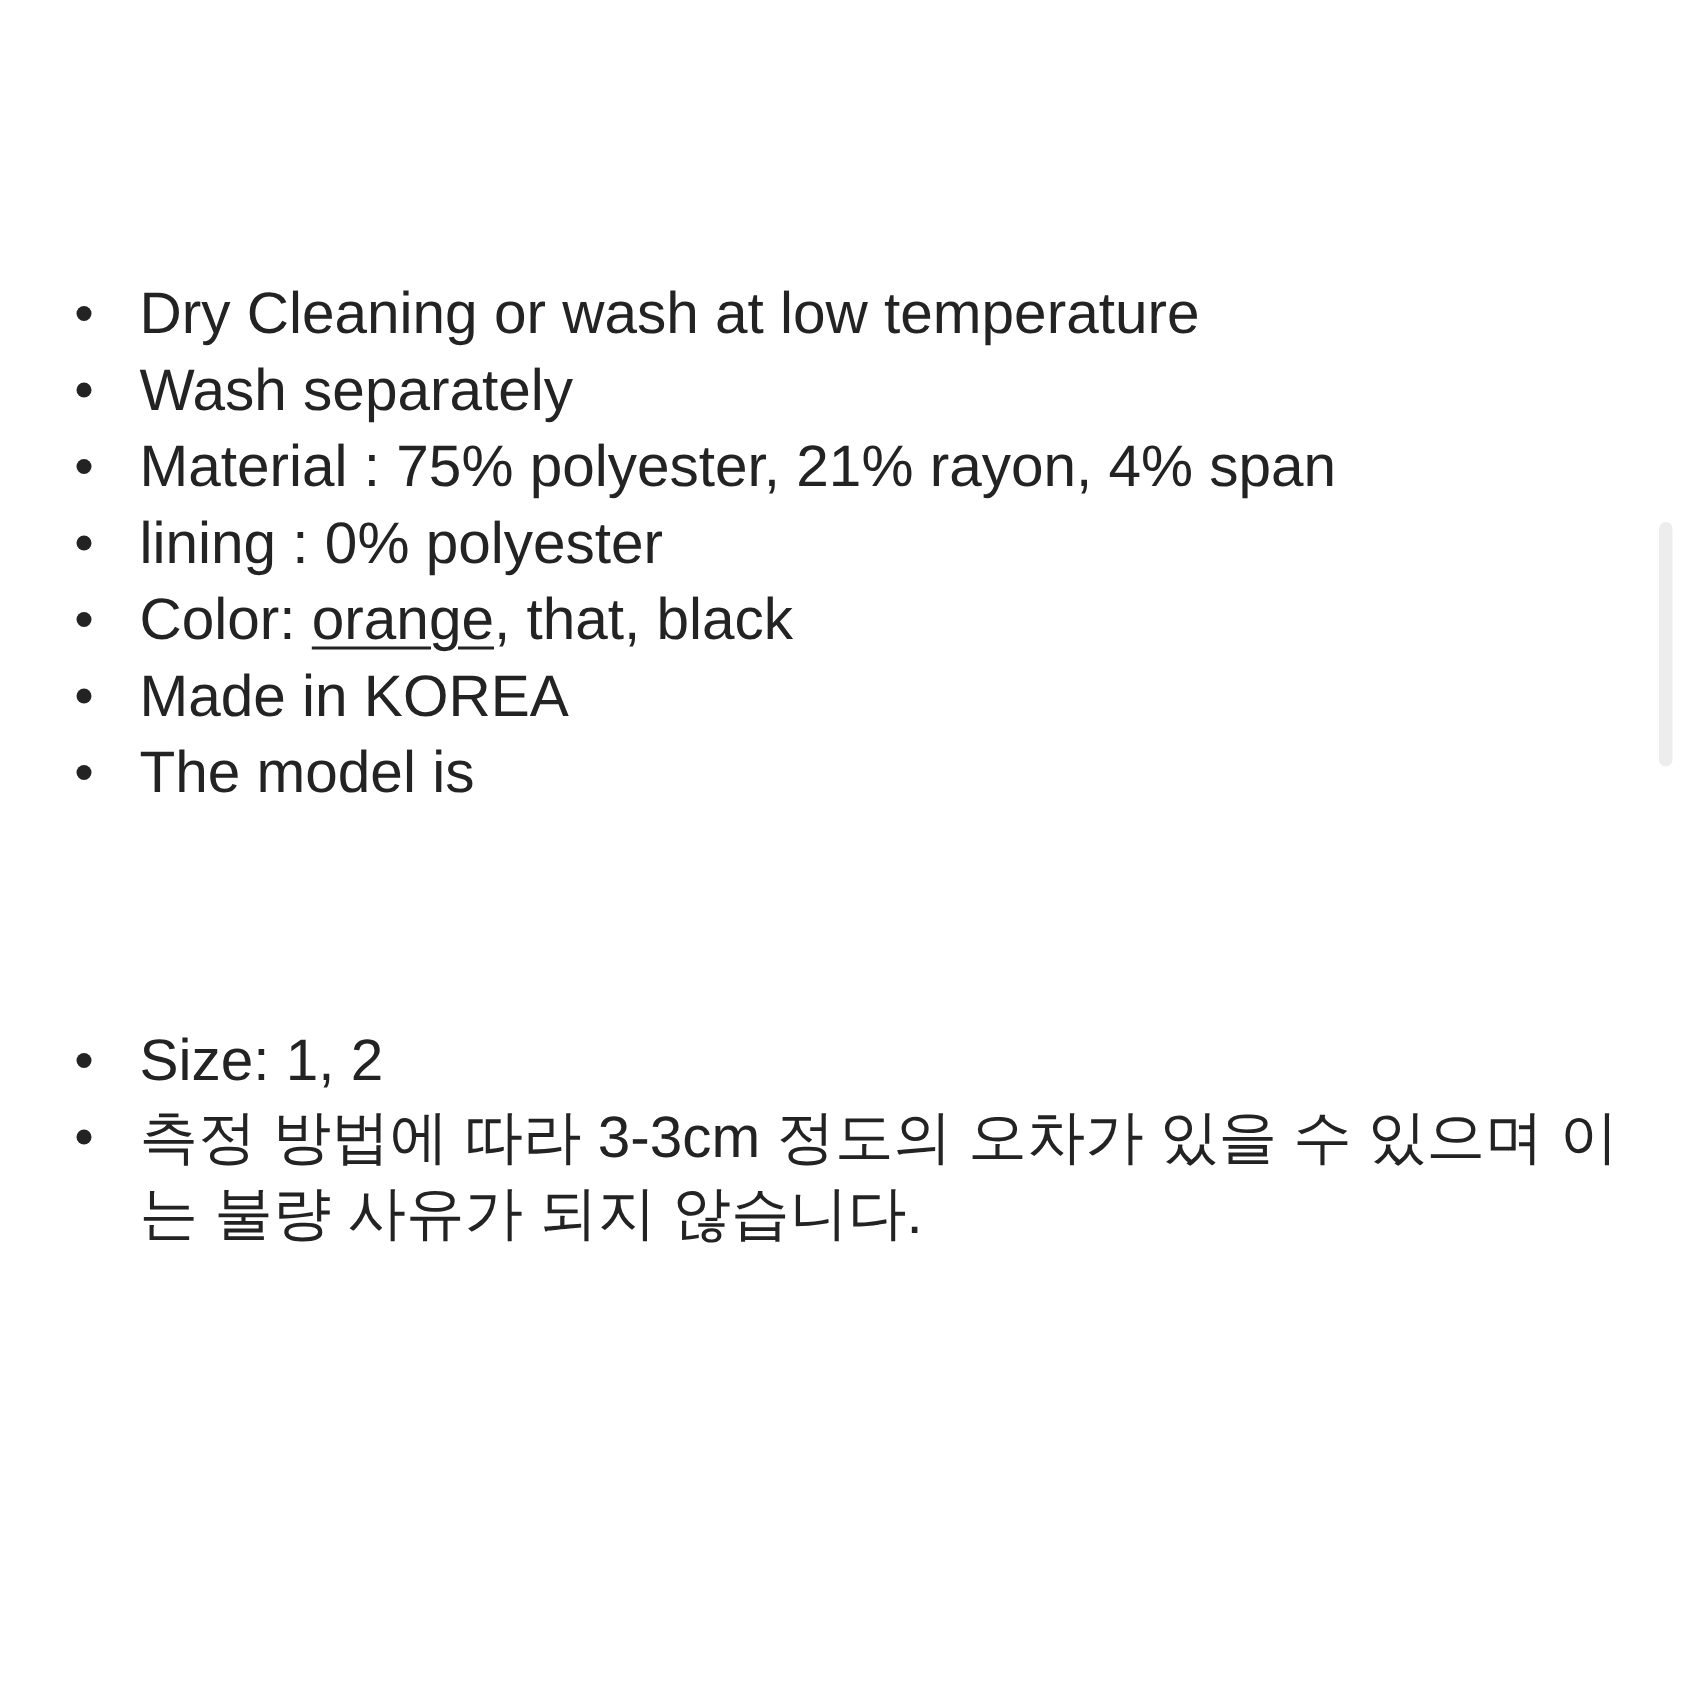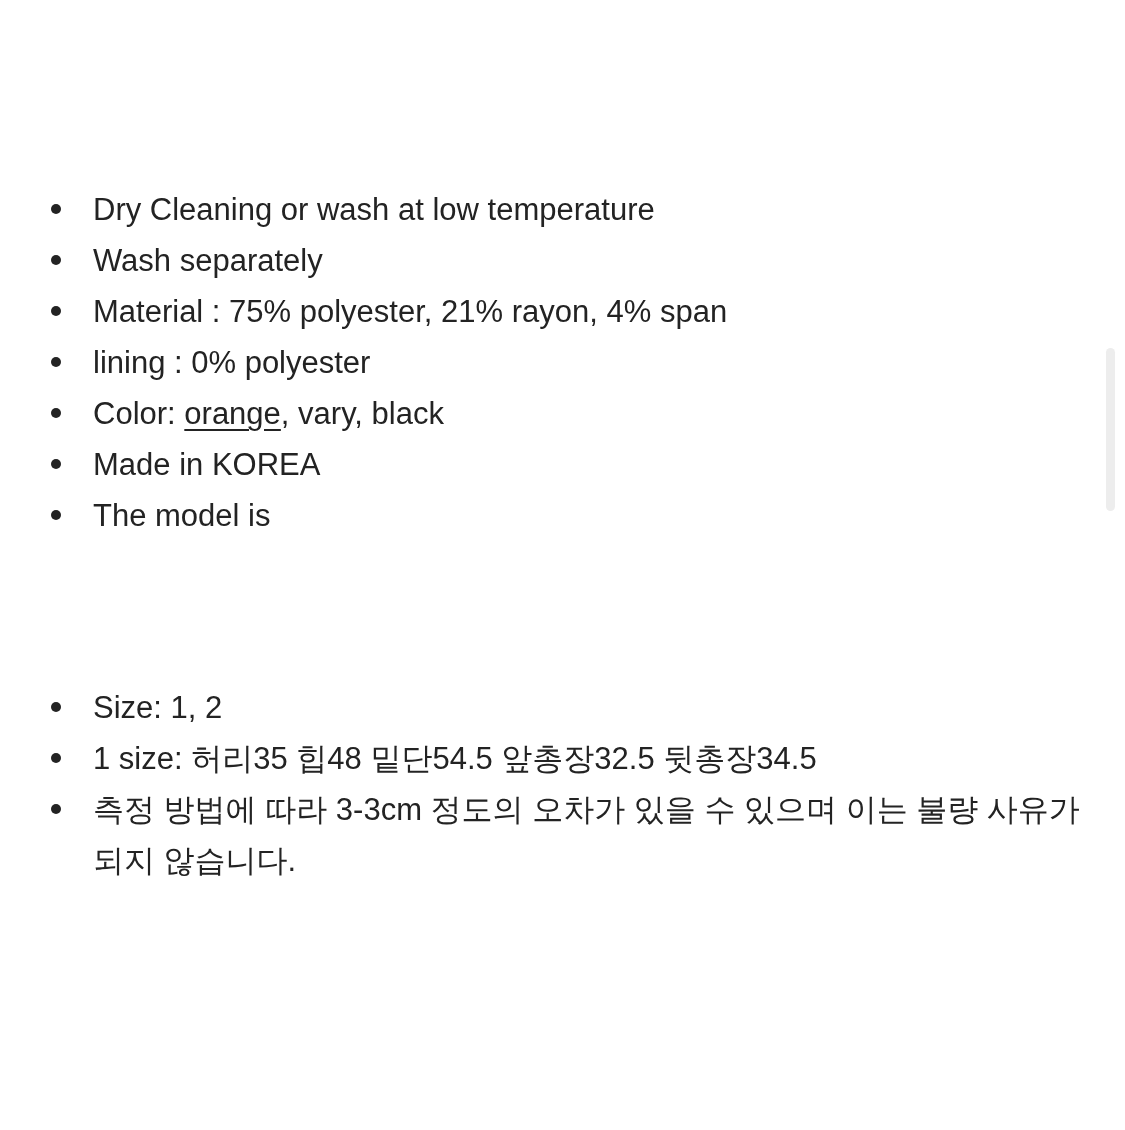--- a/index.html
+++ b/index.html
@@ -15,21 +15,21 @@
   }
   ul.bullet-list {
     list-style:none;
     position:absolute;
     left:0; right:0;
   }
   ul.care-list  { top:184px; }
   ul.size-list  { top:682px; }
   li.bullet-item {
     position:relative;
-    font-size:31px;
+    font-size:39px;
     line-height:51px;
     padding-left:93px;
     padding-right:32px;
     color:var(--text-color, #232323);
   }
   li.bullet-item::before {
     content:"";
     position:absolute;
     left:51px; top:20px;
     width:10px; height:10px;
@@ -68,37 +68,34 @@
     <li class="bullet-item">
       <span>Wash separately</span>
     </li>
     <li class="bullet-item">
       <span>Material : 75% polyester, 21% rayon, 4% span</span>
     </li>
     <li class="bullet-item">
       <span>lining : 0% polyester</span>
     </li>
     <li class="bullet-item">
-      <span>Color: </span><span class="underlined">orange</span><span>, vary, black</span>
+      <span>Color: </span><span class="underlined">orange</span><span>, that, black</span>
     </li>
     <li class="bullet-item">
       <span>Made in KOREA</span>
     </li>
     <li class="bullet-item">
       <span>The model is</span>
     </li>
   </ul>
 
   <ul class="bullet-list size-list">
     <li class="bullet-item">
       <span>Size: 1, 2</span>
     </li>
     <li class="bullet-item">
-      <span>1 size: 허리35 힙48 밑단54.5 앞총장32.5 뒷총장34.5</span>
-    </li>
-    <li class="bullet-item">
       <span>측정 방법에 따라 3-3cm 정도의 오차가 있을 수 있으며 이는 불량 사유가 되지 않습니다.</span>
     </li>
   </ul>
 
   <div class="scroll-thumb"></div>
 
 </div>
 
 </body></html>

